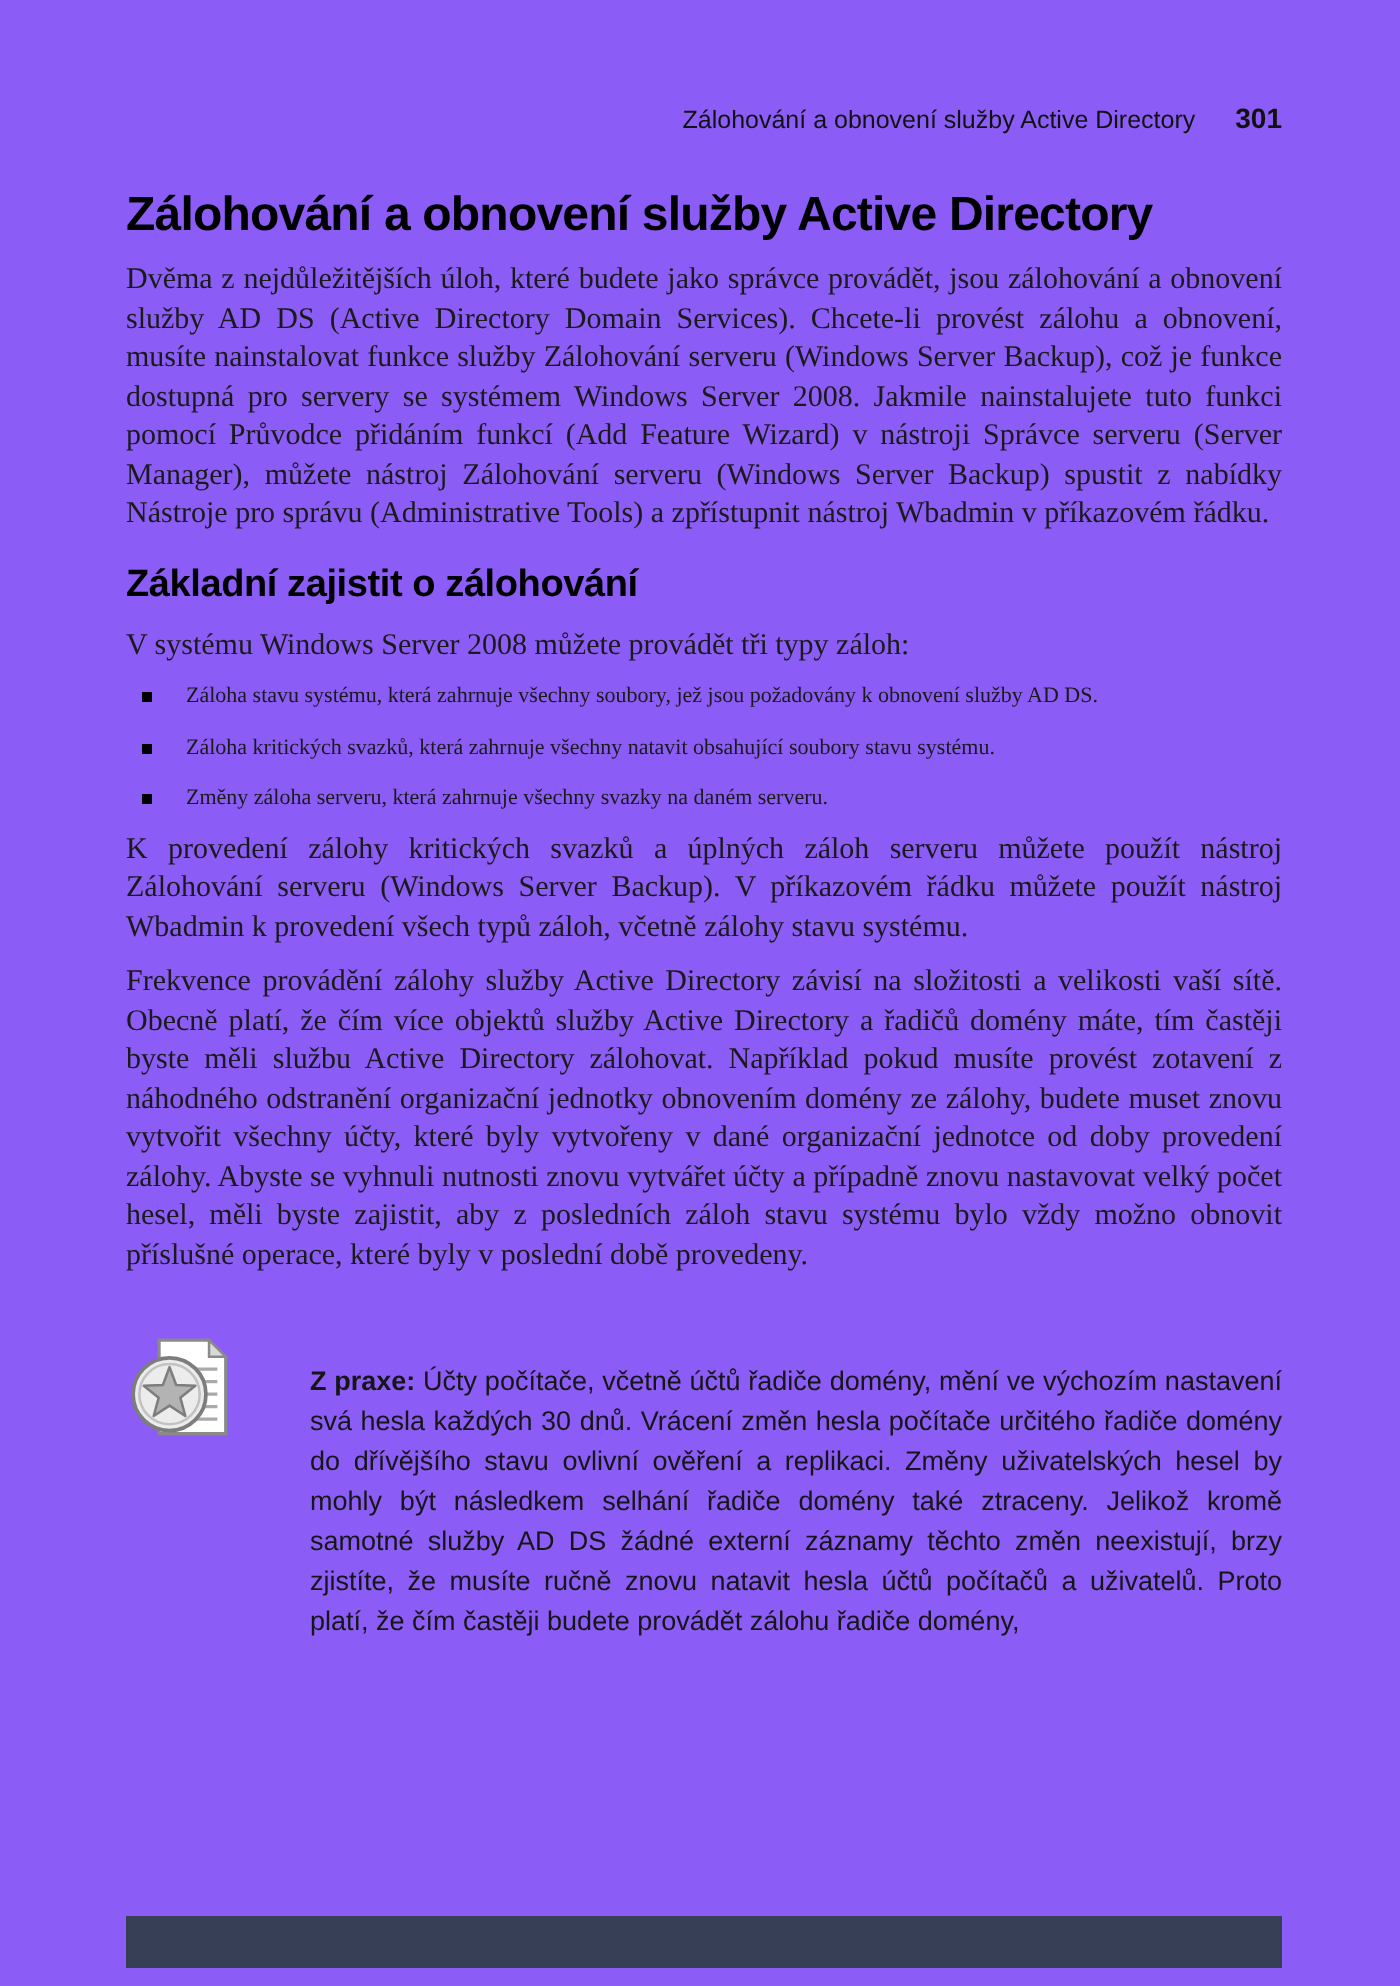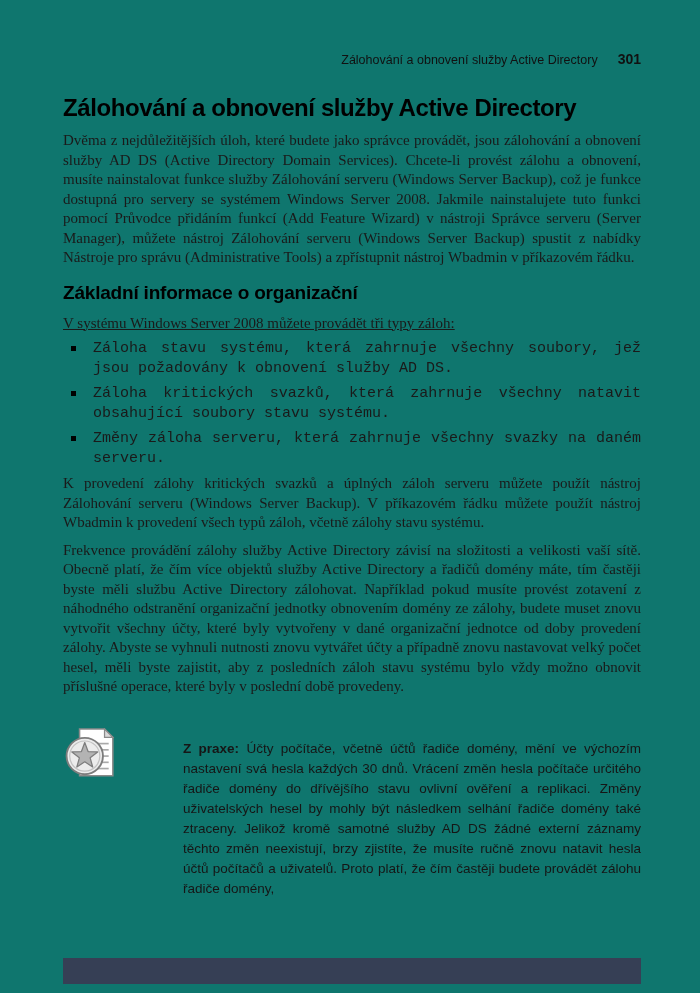--- a/index.html
+++ b/index.html
@@ -1,19 +1,19 @@
 <!DOCTYPE html>
 <html><head>
 <meta charset="utf-8">
 <style>
   html,body{margin:0;padding:0;background:#ffffff;}
   .page{
     position:relative;
     width:700px;height:993px;
-    background:#0f766e;
+    background:#8b5cf6;
     box-sizing:border-box;
     padding:52px 59px 0 63px;
     color:#1a1a1a;
     font-family:"Liberation Serif", serif;
     overflow:hidden;
   }
   
   .running-header{
     display:flex;
     justify-content:flex-end;
@@ -50,48 +50,46 @@
     letter-spacing:-0.2px;
     margin:13px 0 9px 0;
     color:#000;
   }
   p.body{
     margin:3px 0 8px 0;
     font-size:15px;
     line-height:19.5px;
     text-align:justify;
   }
-  p.nomargin{margin-bottom:6px;text-decoration:underline;}
+  p.nomargin{margin-bottom:6px;}
   ul.backup-list{
     list-style:none;
     margin:0 0 2px 0;
     padding:0;
   }
   ul.backup-list li{
     display:flex;
     margin:0 0 6px 0;
   }
   .bullet-marker{
     flex:0 0 auto;
     width:5px;height:5px;
     background:#000;
     margin:7px 17px 0 8px;
   }
   .li-text{
     flex:1;
-    font-size:15px;
+    font-size:11px;
     line-height:19.5px;
     text-align:justify;
-    font-family:Liberation Mono, monospace;
   }
   
   .note-box{
     display:flex;
     margin-top:29px;
-    gap:28px;
   }
   .note-icon-wrap{
     flex:0 0 58px;
     margin-right:34px;
     padding-top:2px;
   }
   .note-text{
     flex:1;
     font-family:"Liberation Sans", sans-serif;
     font-size:13.5px;
@@ -117,21 +115,21 @@
   <div class="running-header">
     <span>Zálohování a obnovení služby Active Directory</span>
     <span class="pagenum">301</span>
   </div>
 
 
   <h1 class="section-title">Zálohování a obnovení služby Active Directory</h1>
 
   <p class="body">Dvěma z nejdůležitějších úloh, které budete jako správce provádět, jsou zálohování a obnovení služby AD DS (Active Directory Domain Services). Chcete-li provést zálohu a obnovení, musíte nainstalovat funkce služby Zálohování serveru (Windows Server Backup), což je funkce dostupná pro servery se systémem Windows Server 2008. Jakmile nainstalujete tuto funkci pomocí Průvodce přidáním funkcí (Add Feature Wizard) v nástroji Správce serveru (Server Manager), můžete nástroj Zálohování serveru (Windows Server Backup) spustit z nabídky Nástroje pro správu (Administrative Tools) a zpřístupnit nástroj Wbadmin v příkazovém řádku.</p>
 
-  <h2 class="subsection-title"><span>Základní informace o organizační</span><br></h2>
+  <h2 class="subsection-title"><span>Základní zajistit o zálohování</span><br></h2>
 
   <p class="body nomargin">V systému Windows Server 2008 můžete provádět tři typy záloh:</p>
 
   <ul class="backup-list">
     <li>
       <span class="bullet-marker"></span>
       <span class="li-text">Záloha stavu systému, která zahrnuje všechny soubory, jež jsou požadovány k obnovení služby AD DS.</span>
     </li>
     <li>
       <span class="bullet-marker"></span>

